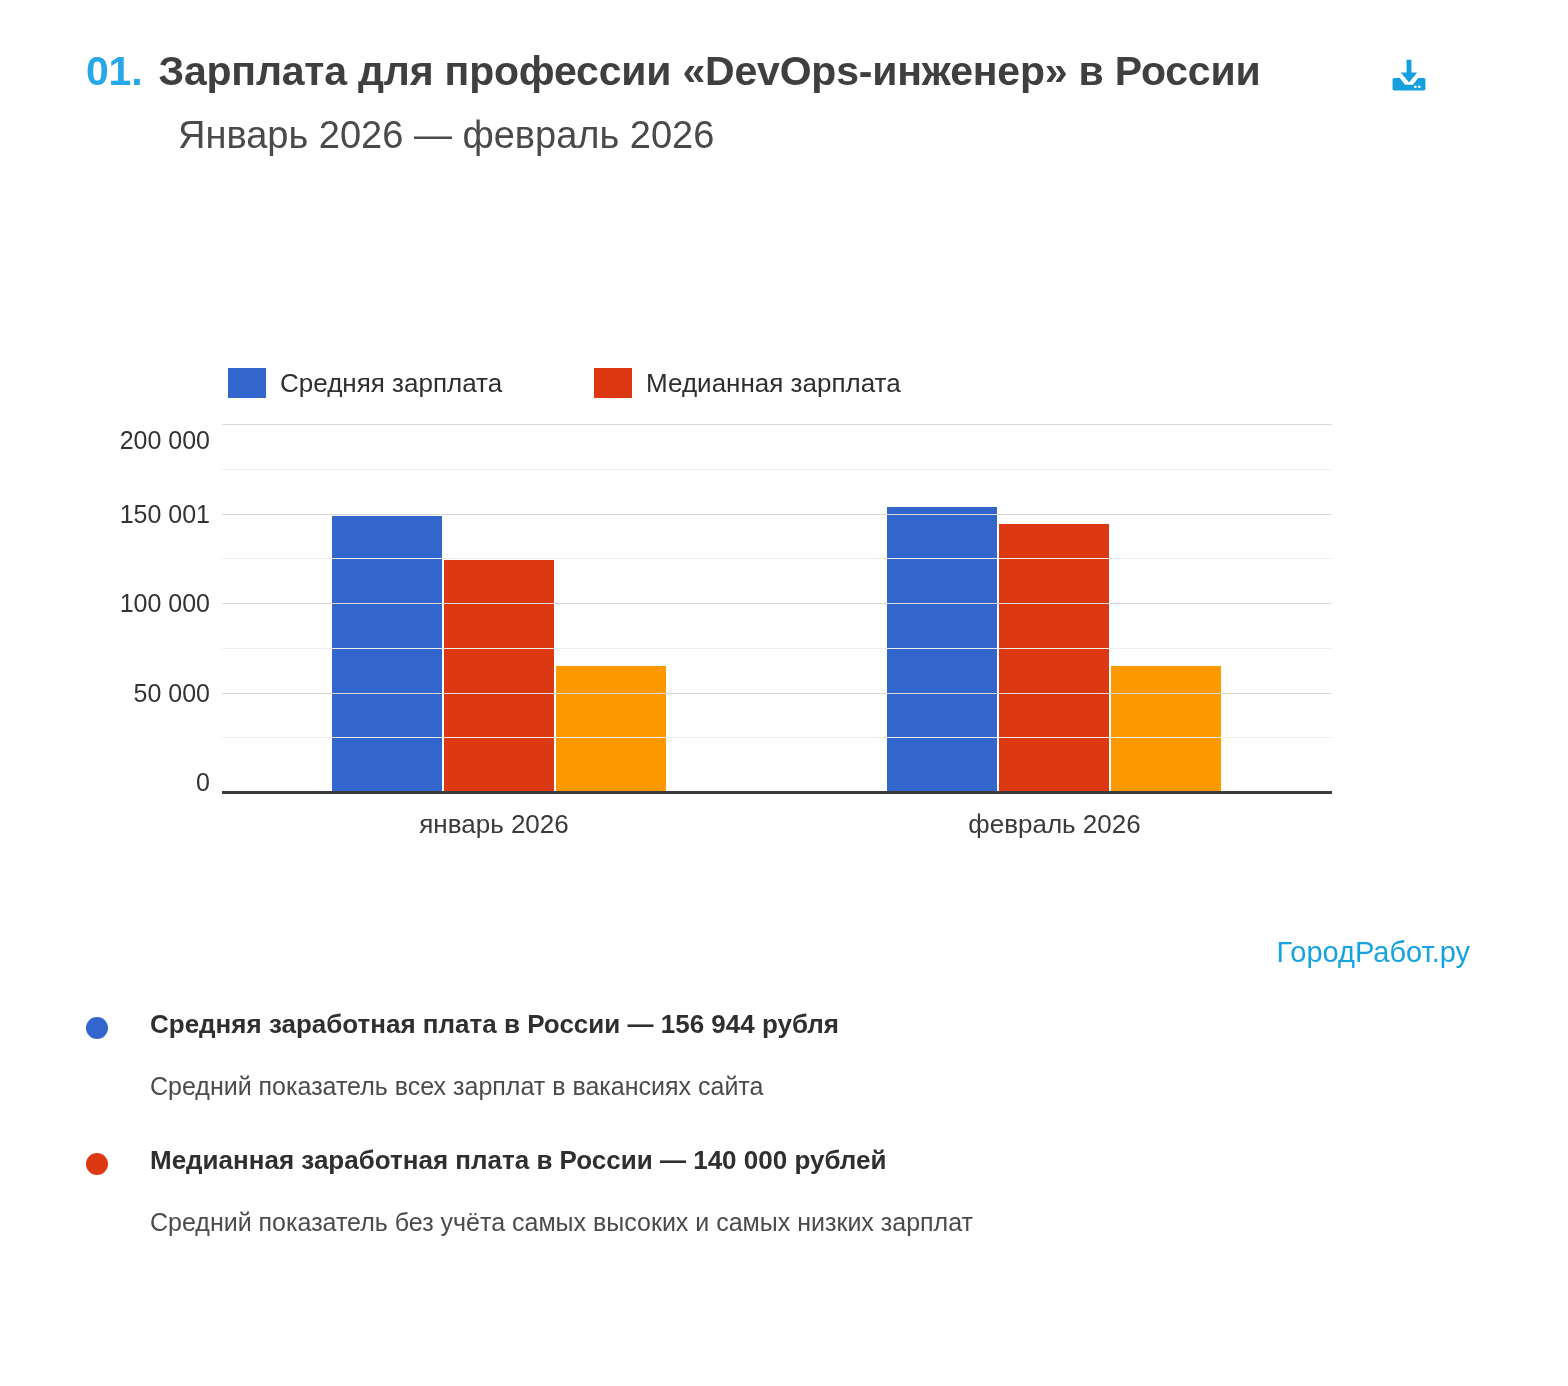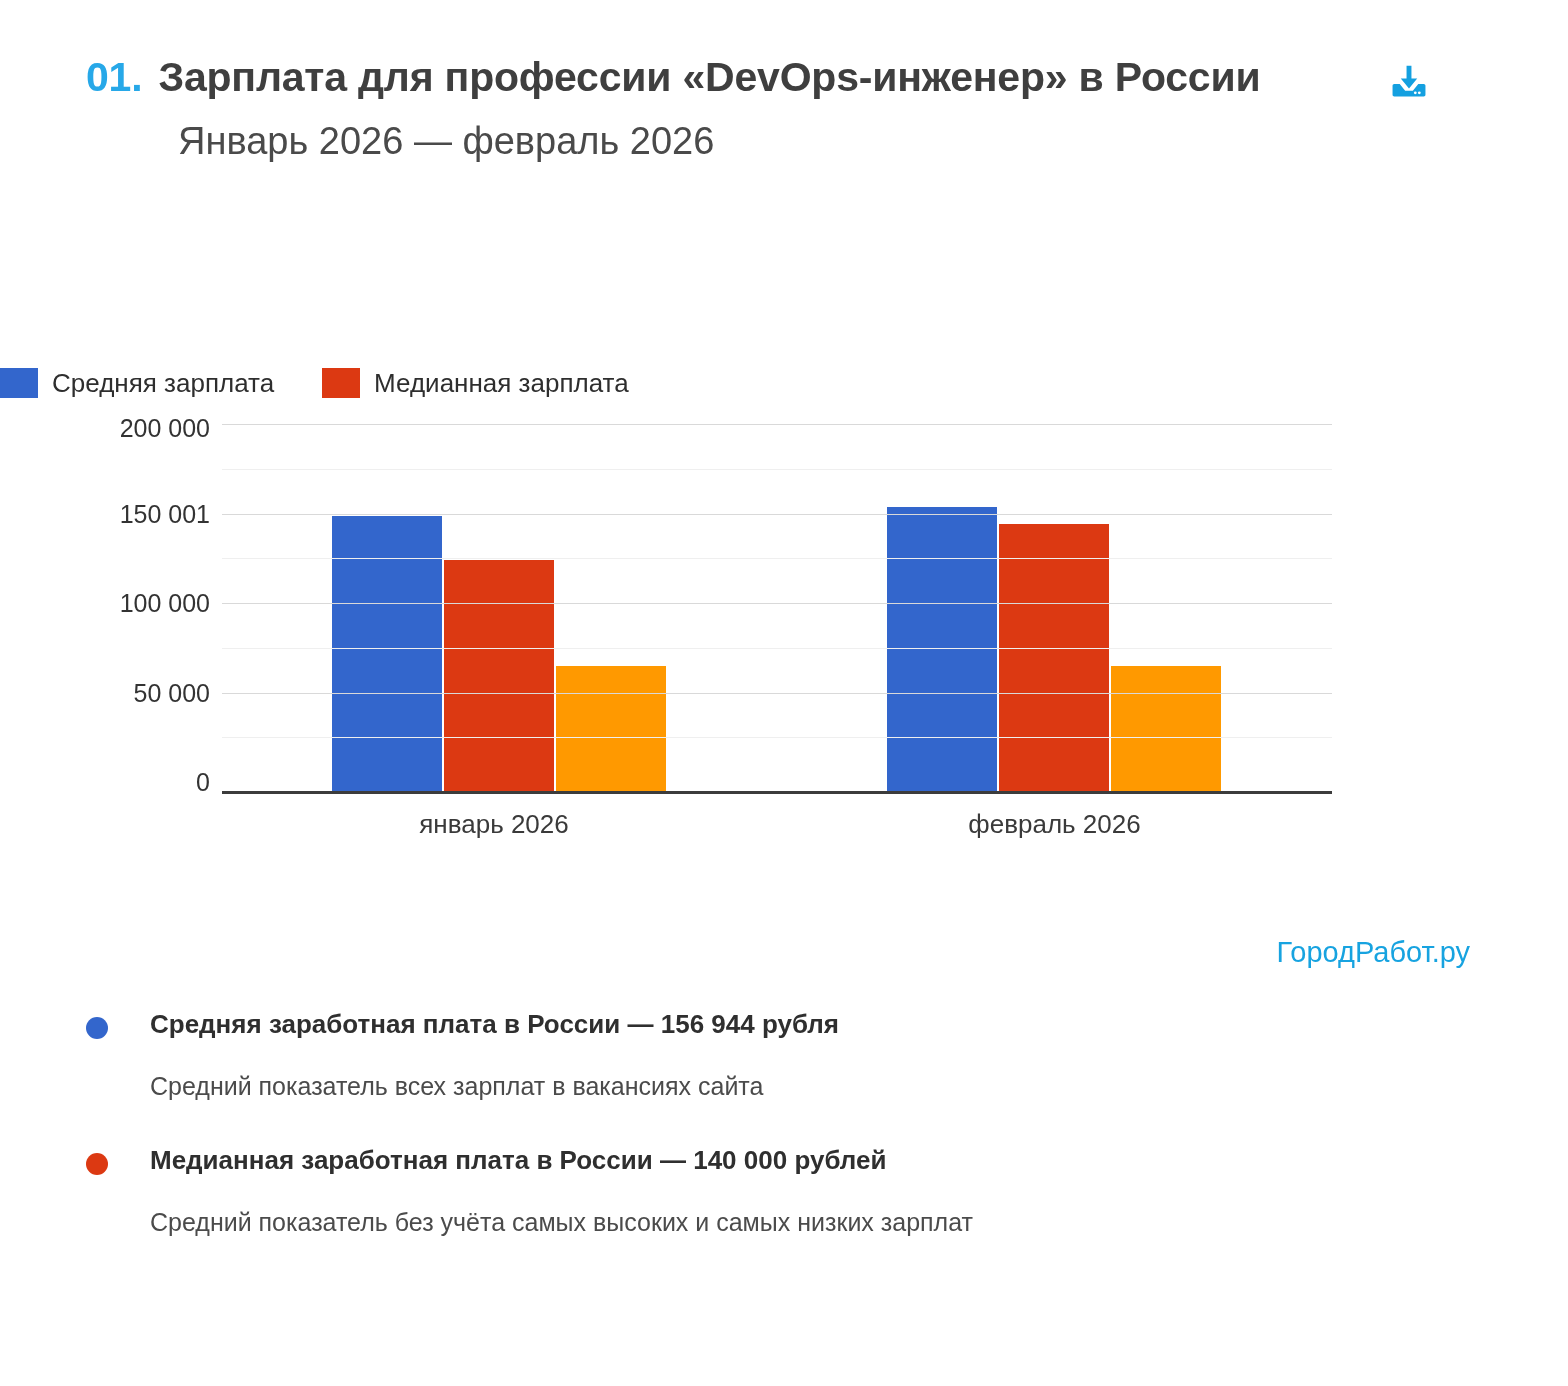--- a/index.html
+++ b/index.html
@@ -14,21 +14,21 @@
     font-family: "Liberation Sans", "DejaVu Sans", sans-serif;
     color: #404040;
     position: relative;
     overflow: hidden;
   }
 
   
   .header {
     position: absolute;
     left: 86px;
-    top: 50px;
+    top: 44px;
     width: 1400px;
   }
   .title-row {
     display: flex;
     align-items: flex-start;
     width: 1395px;
   }
   .title-text-wrap {
     width: 1290px;
   }
@@ -68,21 +68,22 @@
   .chart-block {
     position: absolute;
     left: 0;
     top: 360px;
     width: 1568px;
   }
   .legend {
     display: flex;
     align-items: center;
     justify-content: flex-start;
-    gap: 48px;
+    padding-left: 228px;
+    gap: 92px;
     height: 46px;
   }
   .legend-item {
     display: flex;
     align-items: center;
     gap: 14px;
   }
   .legend-swatch {
     width: 38px;
     height: 30px;
@@ -239,21 +240,21 @@
       <span class="legend-label">Медианная зарплата</span>
     </div>
   </div>
 
   <div class="plot-wrap">
     <div class="y-axis" id="y-axis">
         <div class="y-tick" style="top: 358px;">0</div>
         <div class="y-tick" style="top: 268.5px;">50 000</div>
         <div class="y-tick" style="top: 179px; margin-left: 45px;">100 000</div>
         <div class="y-tick" style="top: 89.5px;">150 001</div>
-        <div class="y-tick" style="top: 4px;">200 000</div>
+        <div class="y-tick" style="top: 16px;">200 000</div>
       </div>
     <div class="grid-area" id="grid-area">
       <div class="bars-layer" id="bars-layer">
           <div class="bar" style="left: 109.5px; width: 110px; height: 275.302px; background: rgb(51, 102, 204);"></div>
           <div class="bar" style="left: 221.5px; width: 110px; height: 230.91px; background: rgb(220, 57, 18);"></div>
           <div class="bar" style="left: 333.5px; width: 110px; height: 125.3px; background: rgb(255, 153, 0);"></div>
           <div class="bar" style="left: 664.5px; width: 110px; height: 283.715px; background: rgb(51, 102, 204);"></div>
           <div class="bar" style="left: 776.5px; width: 110px; height: 266.71px; background: rgb(220, 57, 18);"></div>
           <div class="bar" style="left: 888.5px; width: 110px; height: 125.3px; background: rgb(255, 153, 0);"></div>
         </div>

